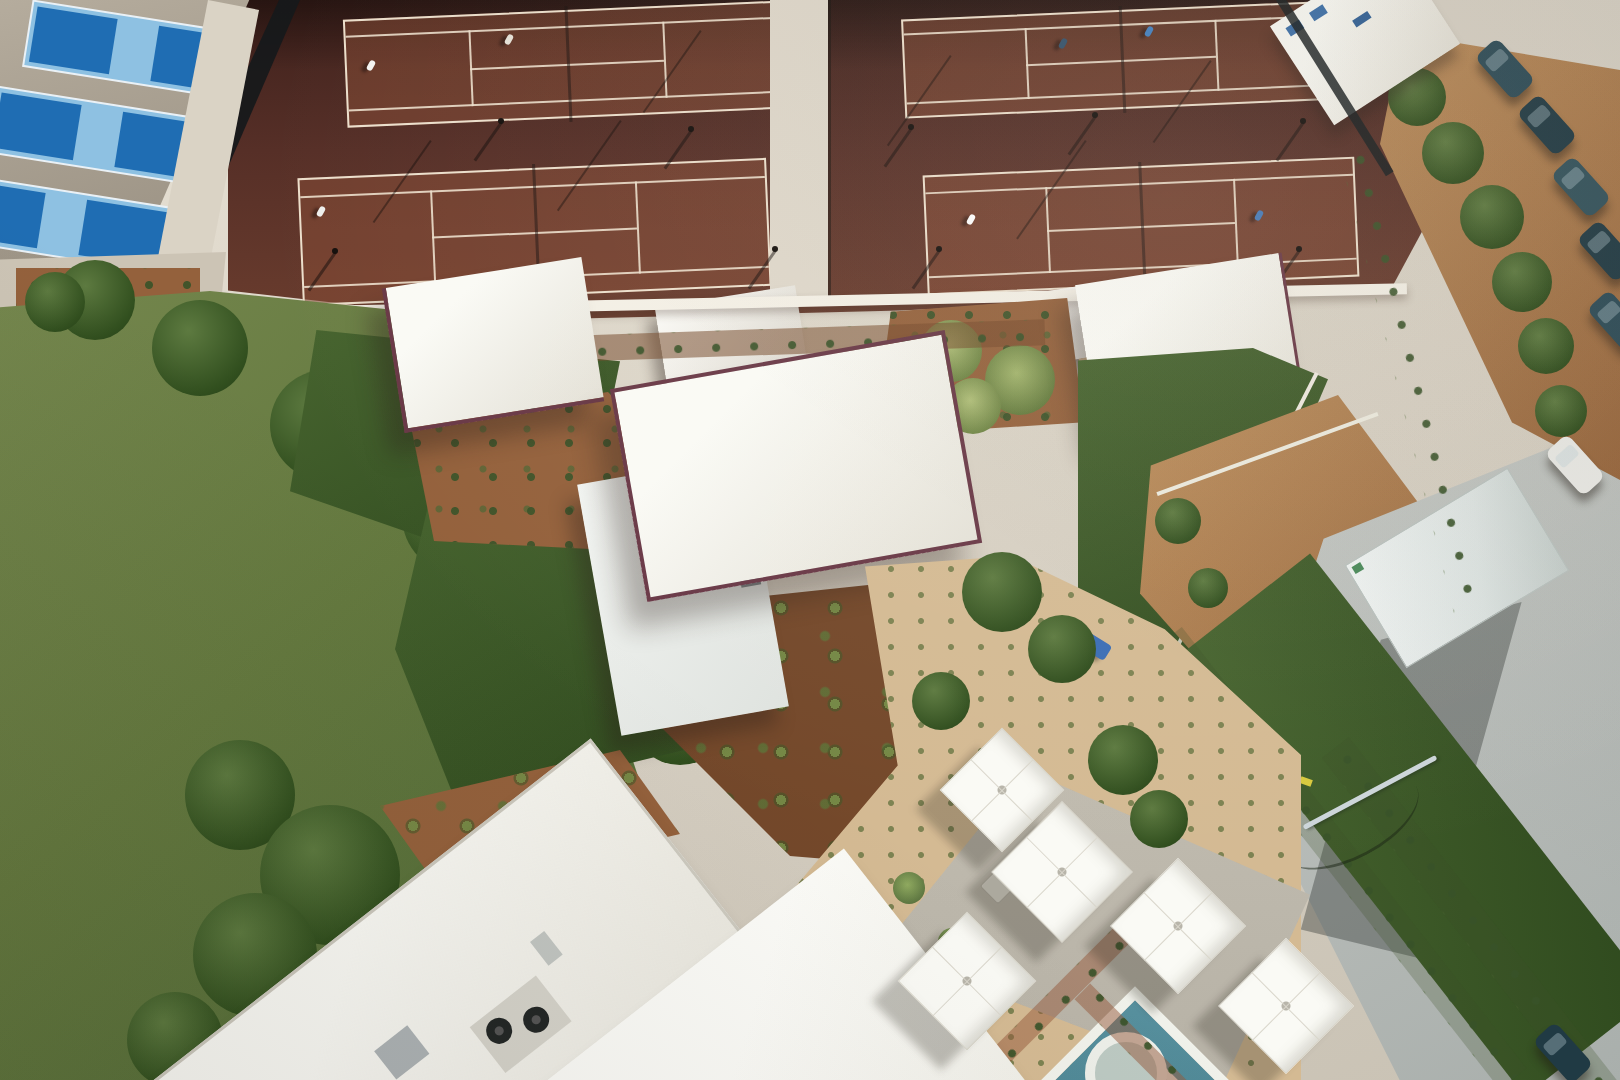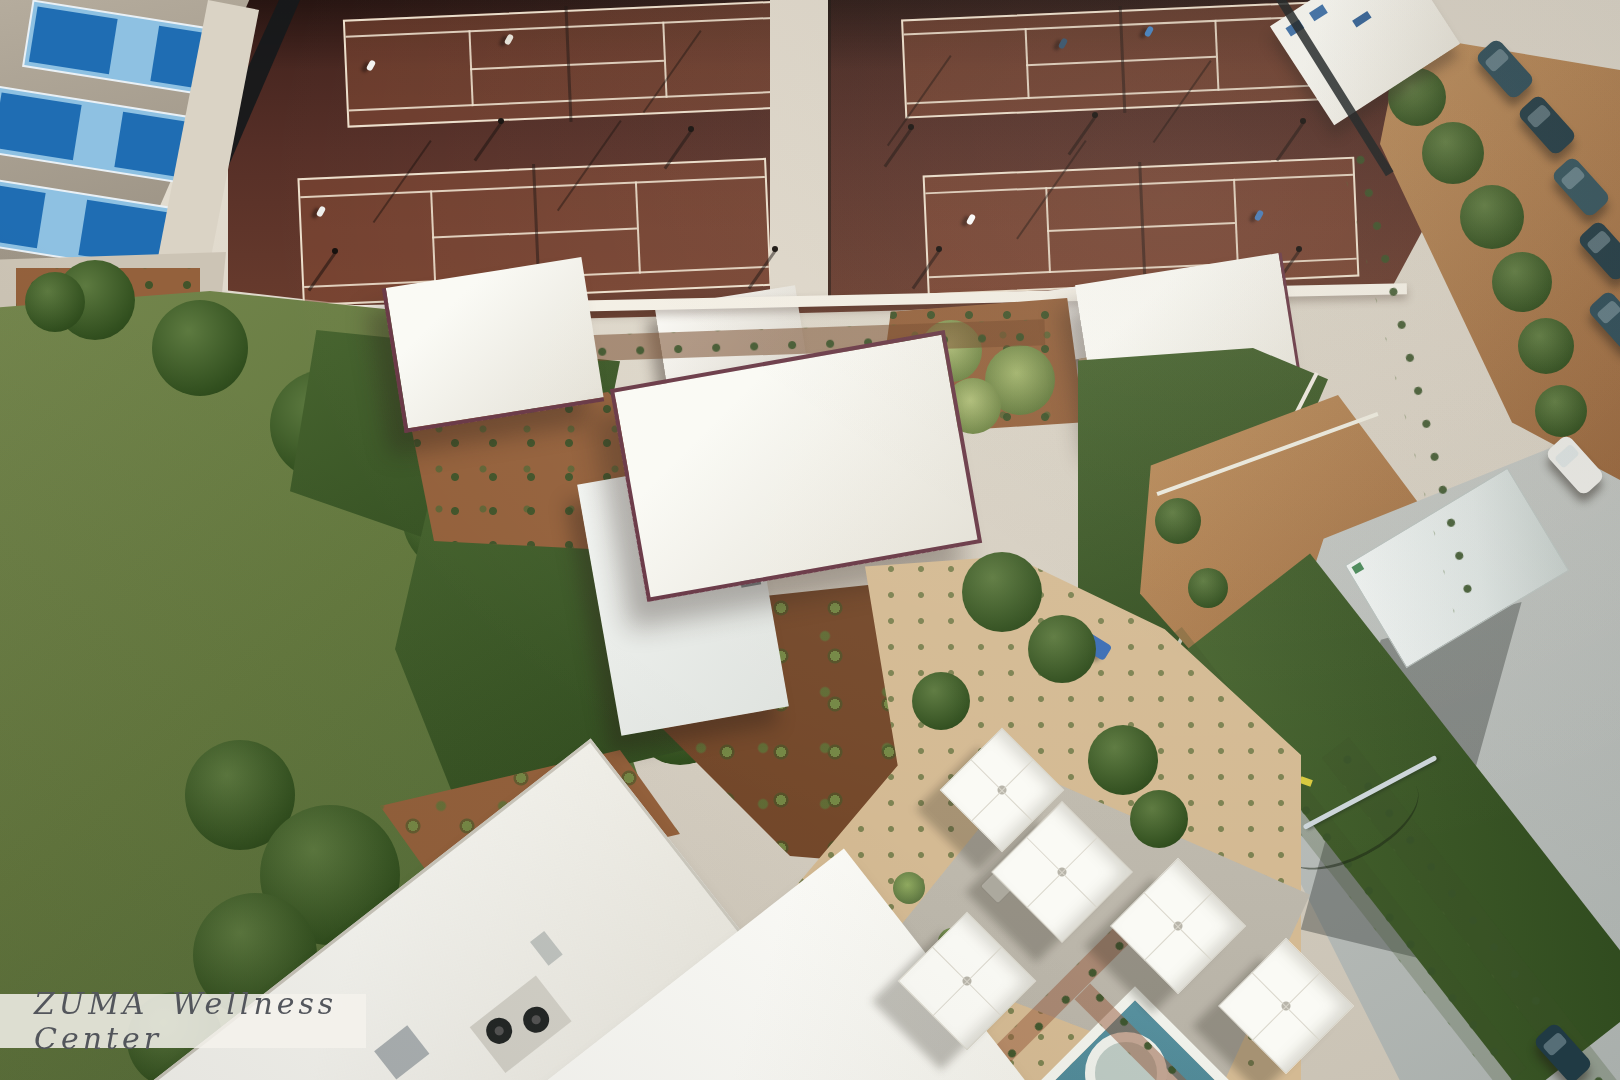--- a/index.html
+++ b/index.html
@@ -346,16 +346,13 @@
   <div class="umbsh" style="left:1104px;top:898px;width:96px;height:96px;"></div>
   <div class="umb" style="left:1130px;top:878px;width:96px;height:96px;"></div>
   <div class="umbsh" style="left:892px;top:952px;width:98px;height:98px;"></div>
   <div class="umb" style="left:918px;top:932px;width:98px;height:98px;"></div>
   <div class="umbsh" style="left:1212px;top:978px;width:96px;height:96px;"></div>
   <div class="umb" style="left:1238px;top:958px;width:96px;height:96px;"></div>
   <div class="umbsh" style="left:934px;top:765px;width:88px;height:88px;"></div>
   <div class="umb" style="left:958px;top:746px;width:88px;height:88px;"></div>
 
   <div class="abs vignette" style="left:0;top:0;right:0;bottom:0;"></div>
-  <div class="abs caption" style="left:0;top:994px;width:366px;height:54px;padding-left:34px;box-sizing:border-box;">
-    <span>ZUMA Wellness Center</span>
-  </div>
 </div>
 
 </body></html>

